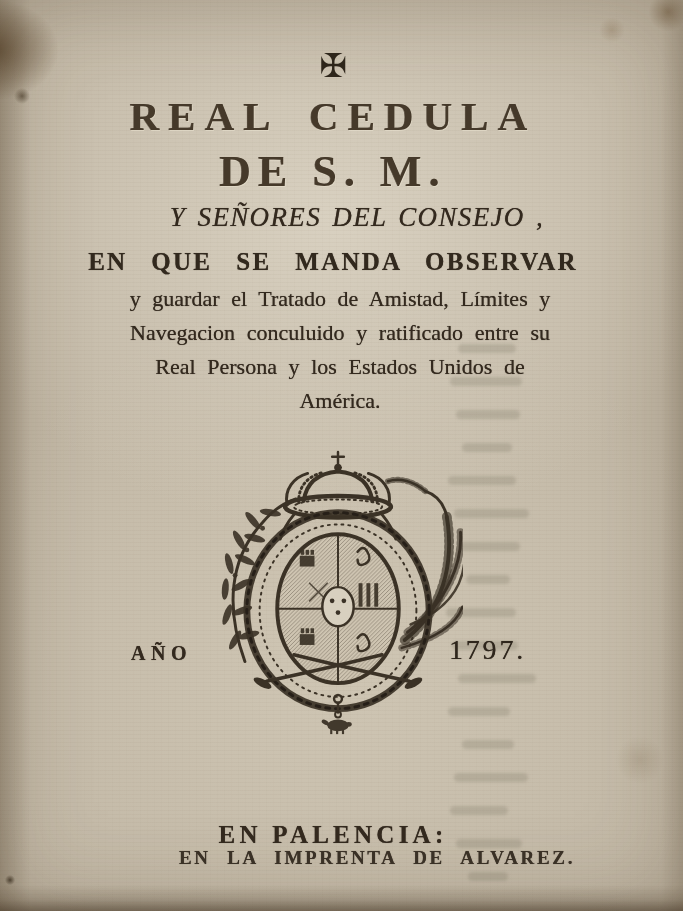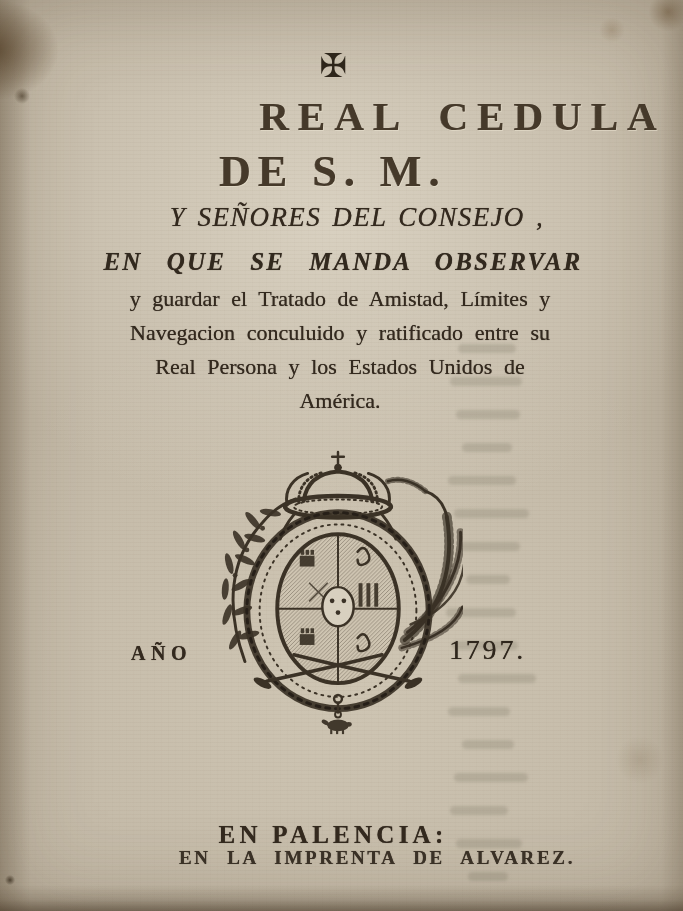--- a/index.html
+++ b/index.html
@@ -26,38 +26,38 @@
     background:
       repeating-linear-gradient(0deg, rgba(110,92,66,.045) 0 1px, rgba(255,255,255,0) 1px 4px),
       repeating-linear-gradient(90deg, rgba(110,92,66,.02) 0 1px, rgba(255,255,255,0) 1px 7px);
   }
   .soft{text-shadow:0 0 .7px rgba(53,44,34,.85);}
   .cross{
     position:absolute;top:46px;left:0;width:666px;text-align:center;
     font-family:"DejaVu Sans", sans-serif;font-size:33px;color:#2e261b;
   }
   .title1{
-    position:absolute;top:92px;left:0;width:666px;text-align:right;
+    position:absolute;top:92px;left:0;width:666px;text-align:center;
     font-size:41px;font-weight:bold;letter-spacing:.22em;word-spacing:.30em;
     color:#45392a;
     text-shadow:.6px .6px 0 rgba(236,229,211,.55), -.5px -.5px .5px rgba(47,37,24,.65);
   }
   .title2{
     position:absolute;top:146px;left:0;width:666px;text-align:center;
     font-size:44px;font-weight:bold;letter-spacing:.16em;
     color:#45392a;
     text-shadow:.6px .6px 0 rgba(236,229,211,.55), -.5px -.5px .5px rgba(47,37,24,.65);
   }
   .subtitle{
     position:absolute;top:202px;left:0;width:666px;text-align:center;
     font-size:27px;font-style:italic;letter-spacing:.05em;word-spacing:.12em;color:#33291e;margin-left:24px;
   }
   .heading{
-    position:absolute;top:248px;left:10px;width:666px;text-align:center;
-    font-size:25px;font-weight:bold;letter-spacing:.09em;word-spacing:.62em;color:#32291e;font-style:italic;
+    position:absolute;top:248px;left:0;width:666px;text-align:center;
+    font-size:25px;font-weight:bold;letter-spacing:.09em;word-spacing:.62em;color:#32291e;
   }
   .body-text{
     position:absolute;top:282px;left:40px;width:600px;text-align:center;
     font-size:22px;line-height:34px;word-spacing:.28em;color:#33291e;
   }
   .emblem{position:absolute;left:213px;top:446px;width:250px;height:294px;}
   .year-label{
     position:absolute;left:131px;top:642px;
     font-size:20px;font-weight:bold;letter-spacing:.28em;color:#33291e;
   }

